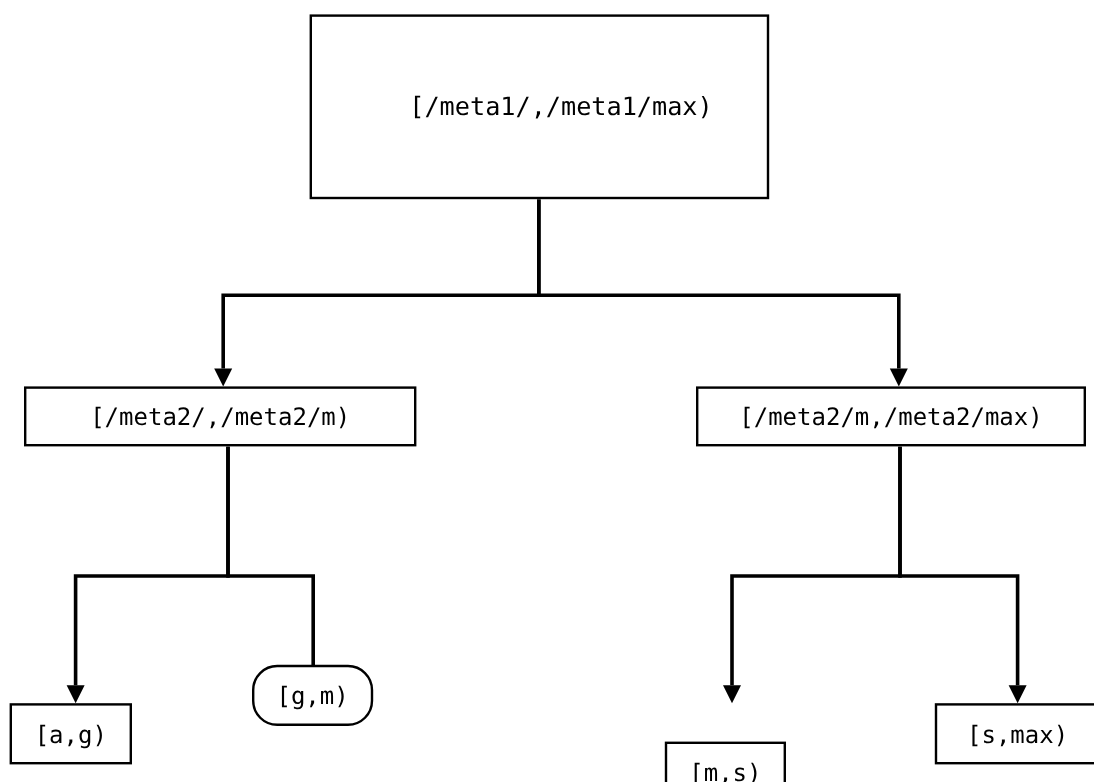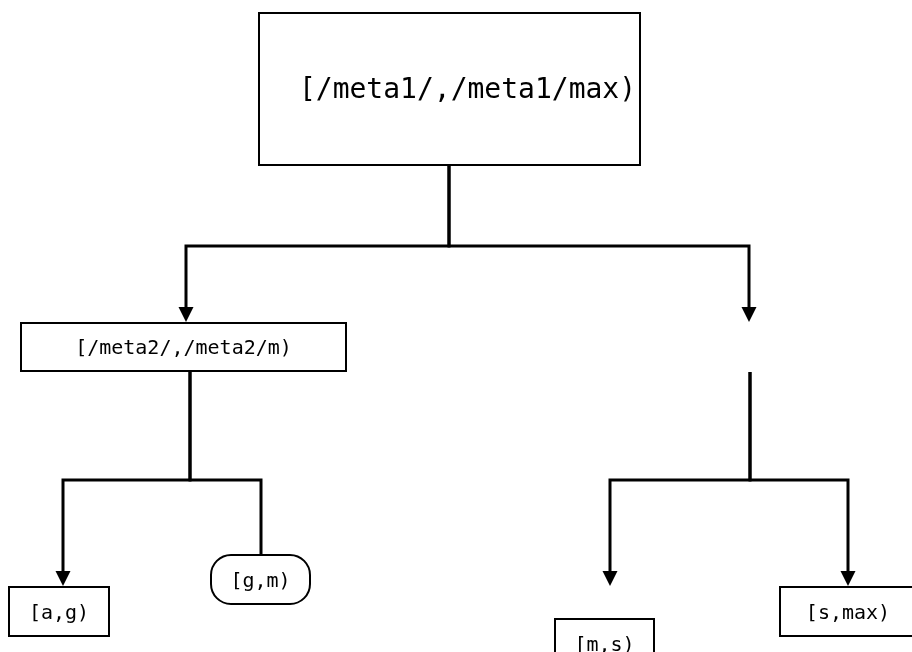--- a/index.html
+++ b/index.html
@@ -36,21 +36,21 @@
     text-align: center;
     color: #000000;
     white-space: pre;
     letter-spacing: 0px;
     z-index: 2;
   }
   .node-label {
     display: block;
     line-height: 1;
   }
-  .level-root .node-label { font-size: 28px; margin-left: 36px; }
+  .level-root .node-label { font-size: 21px; margin-left: 36px; }
   .level-mid  .node-label { font-size: 20px; }
   .level-leaf .node-label { font-size: 20px; }
 </style>
 </head>
 <body>
 
 <div id="diagram-canvas">
 
   <svg id="diagram-svg" viewBox="0 0 912 652" xmlns="http://www.w3.org/2000/svg">
       <g>
@@ -80,20 +80,23 @@
     </svg>
 
   <div class="node-box level-root" id="node-root" style="left: 258px; top: 12px; width: 383px; height: 154px;">
     <span class="node-label">[/meta1/,/meta1/max)</span>
   </div>
 
   <div class="node-box level-mid" id="node-mid_left" style="left: 20px; top: 322px; width: 327px; height: 50px;">
     <span class="node-label">[/meta2/,/meta2/m)</span>
   </div>
 
+  <div class="node-box level-mid" id="node-mid_right" style="left: 580px; top: 322px; width: 325px; height: 50px;">
+    <span class="node-label">[/meta2/m,/meta2/max)</span>
+  </div>
 
   <div class="node-box level-leaf" id="node-leaf_a_g" style="left: 8px; top: 586px; width: 102px; height: 51px;">
     <span class="node-label">[a,g)</span>
   </div>
 
   <div class="node-box level-leaf" id="node-leaf_g_m" style="left: 210px; top: 554px; width: 101px; height: 51px; border-radius: 21px;">
     <span class="node-label">[g,m)</span>
   </div>
 
   <div class="node-box level-leaf" id="node-leaf_m_s" style="left: 554px; top: 618px; width: 101px; height: 51px;">

